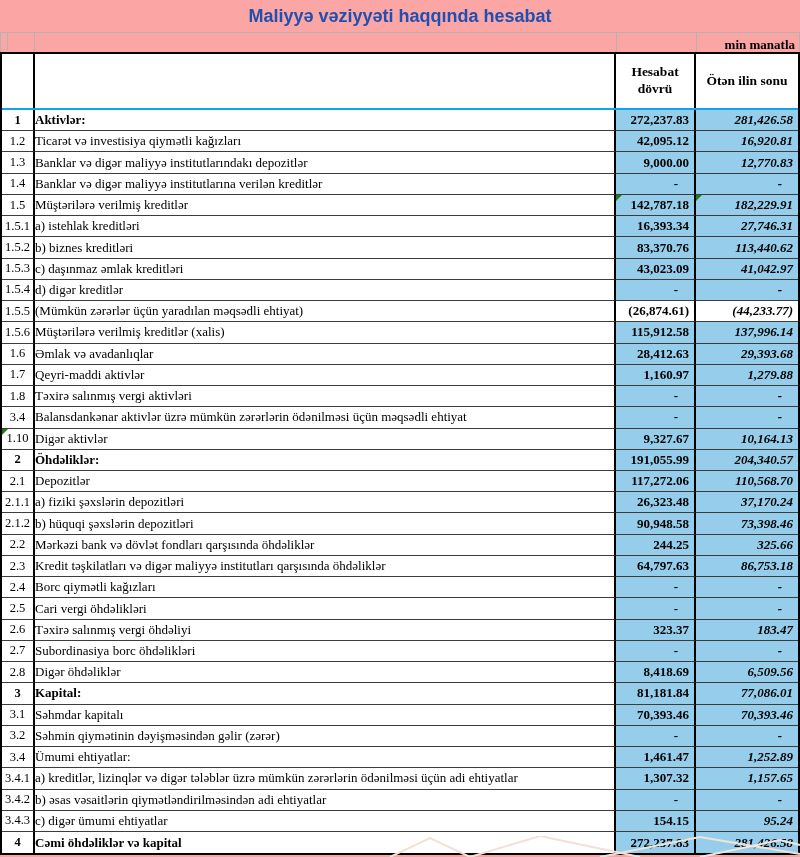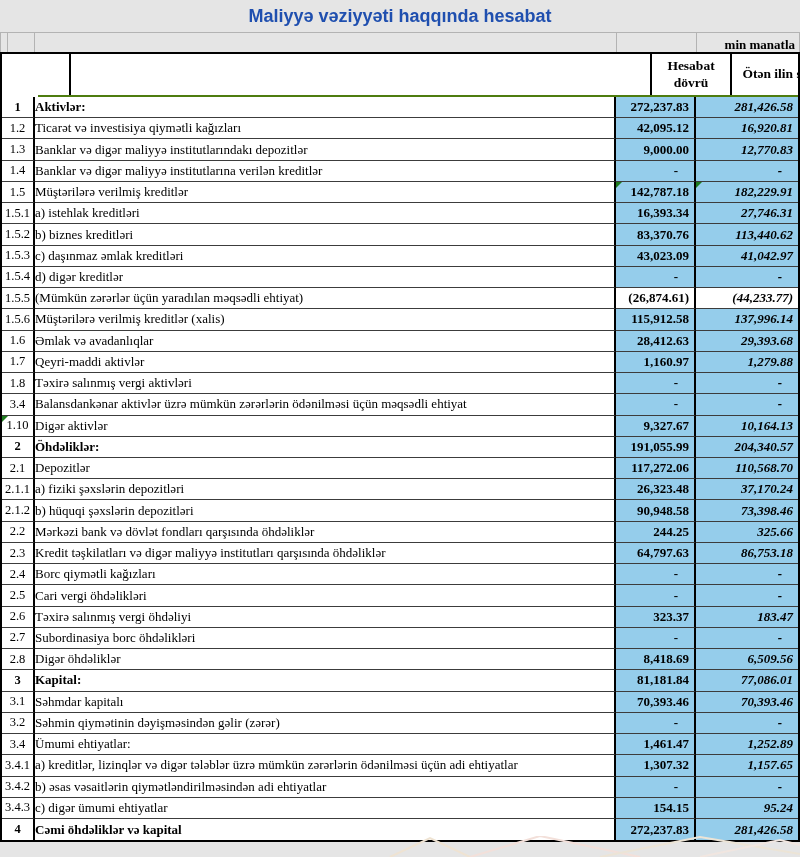--- a/index.html
+++ b/index.html
@@ -1,19 +1,19 @@
 <!DOCTYPE html>
 <html><head>
 <meta charset="utf-8">
 <style>
   html,body{margin:0;padding:0;background:#ffffff;}
   .sheet{
     position:relative;
     width:800px;height:857px;
-    background:#e5e5e5;
+    background:#fca5a5;
     font-family:"Liberation Serif","DejaVu Serif",serif;
     overflow:hidden;
   }
   .title{
     position:absolute;top:6px;left:0;width:100%;
     text-align:center;
     font-family:"Liberation Sans","DejaVu Sans",sans-serif;
     font-weight:bold;font-size:18px;
     color:var(--title-blue,#1F4FAF);
   }
@@ -35,24 +35,23 @@
   }
   
   .maintable{
     position:absolute;top:52px;left:0;width:800px;
     border:2px solid #000;
     box-sizing:border-box;
     background:#fff;
   }
   .hrow{
     display:grid;grid-template-columns:33px 581px 80px 102px;
-    height:43px;
-    border-bottom:2px solid #4d7c0f;
-    box-sizing:border-box;
-    margin-left:36px;
+    height:56px;
+    border-bottom:2px solid #0ea5e9;
+    box-sizing:border-box;
   }
   .hcell{
     display:flex;align-items:center;justify-content:center;
     text-align:center;
     font-weight:bold;font-size:13.5px;line-height:1.25;
     border-right:2px solid #000;box-sizing:border-box;
     white-space:pre-line;
   }
   .hcell:last-child{border-right:0;}
   .tbody{display:flex;flex-direction:column;height:743px;}

